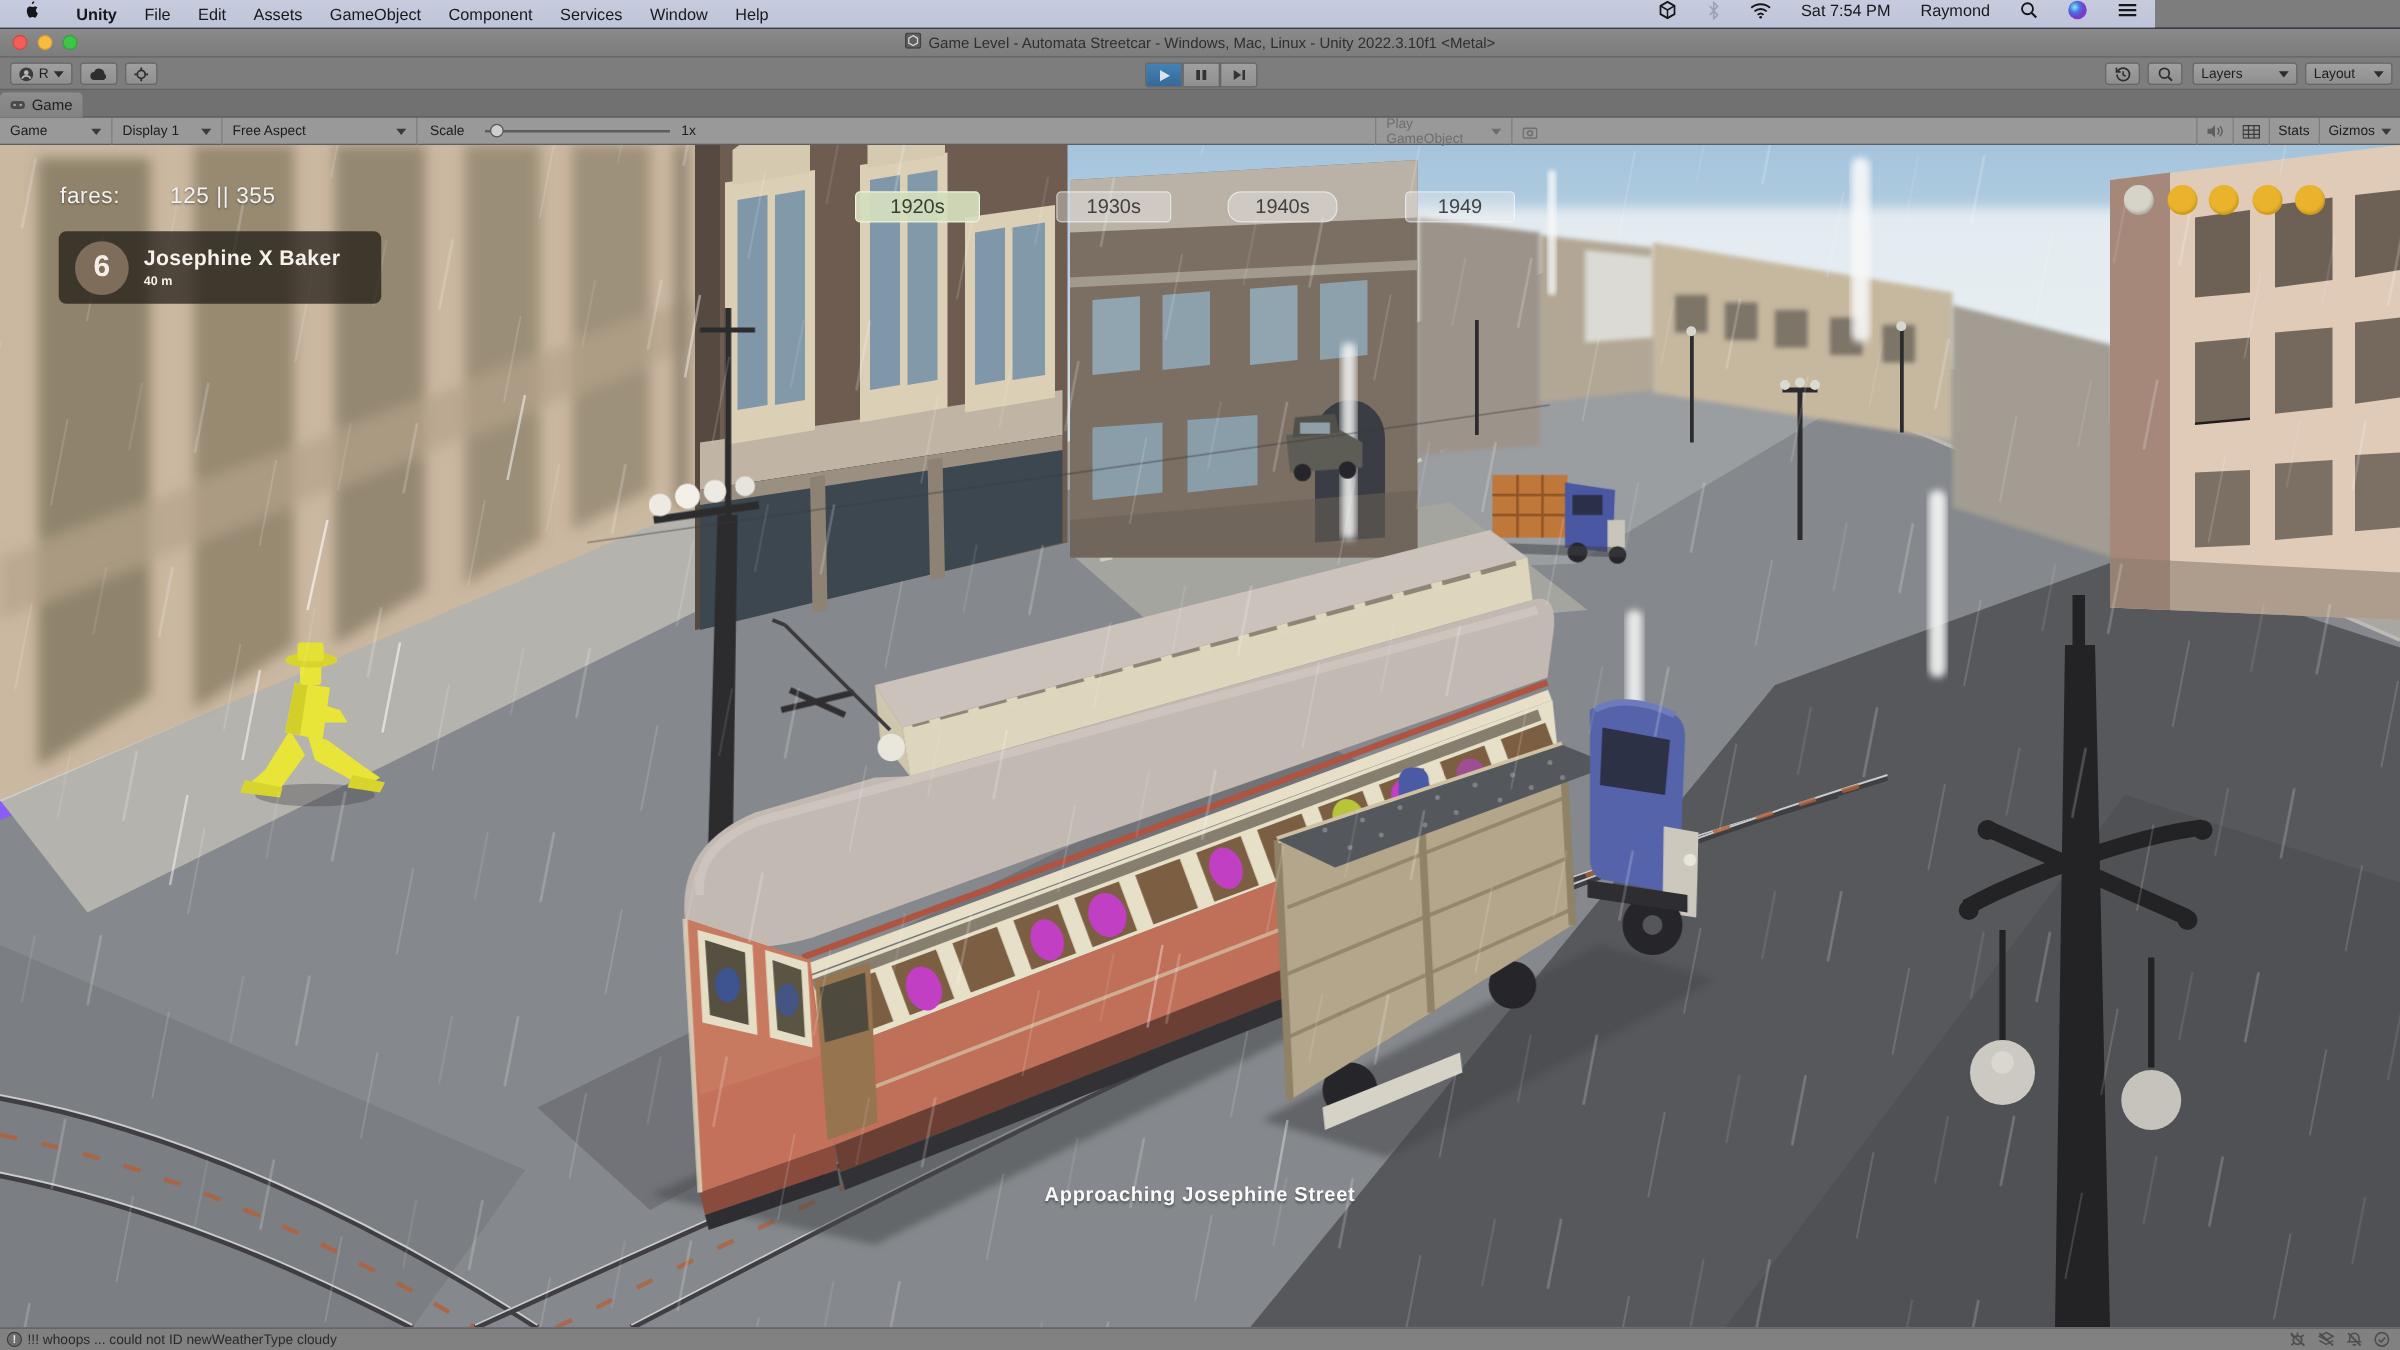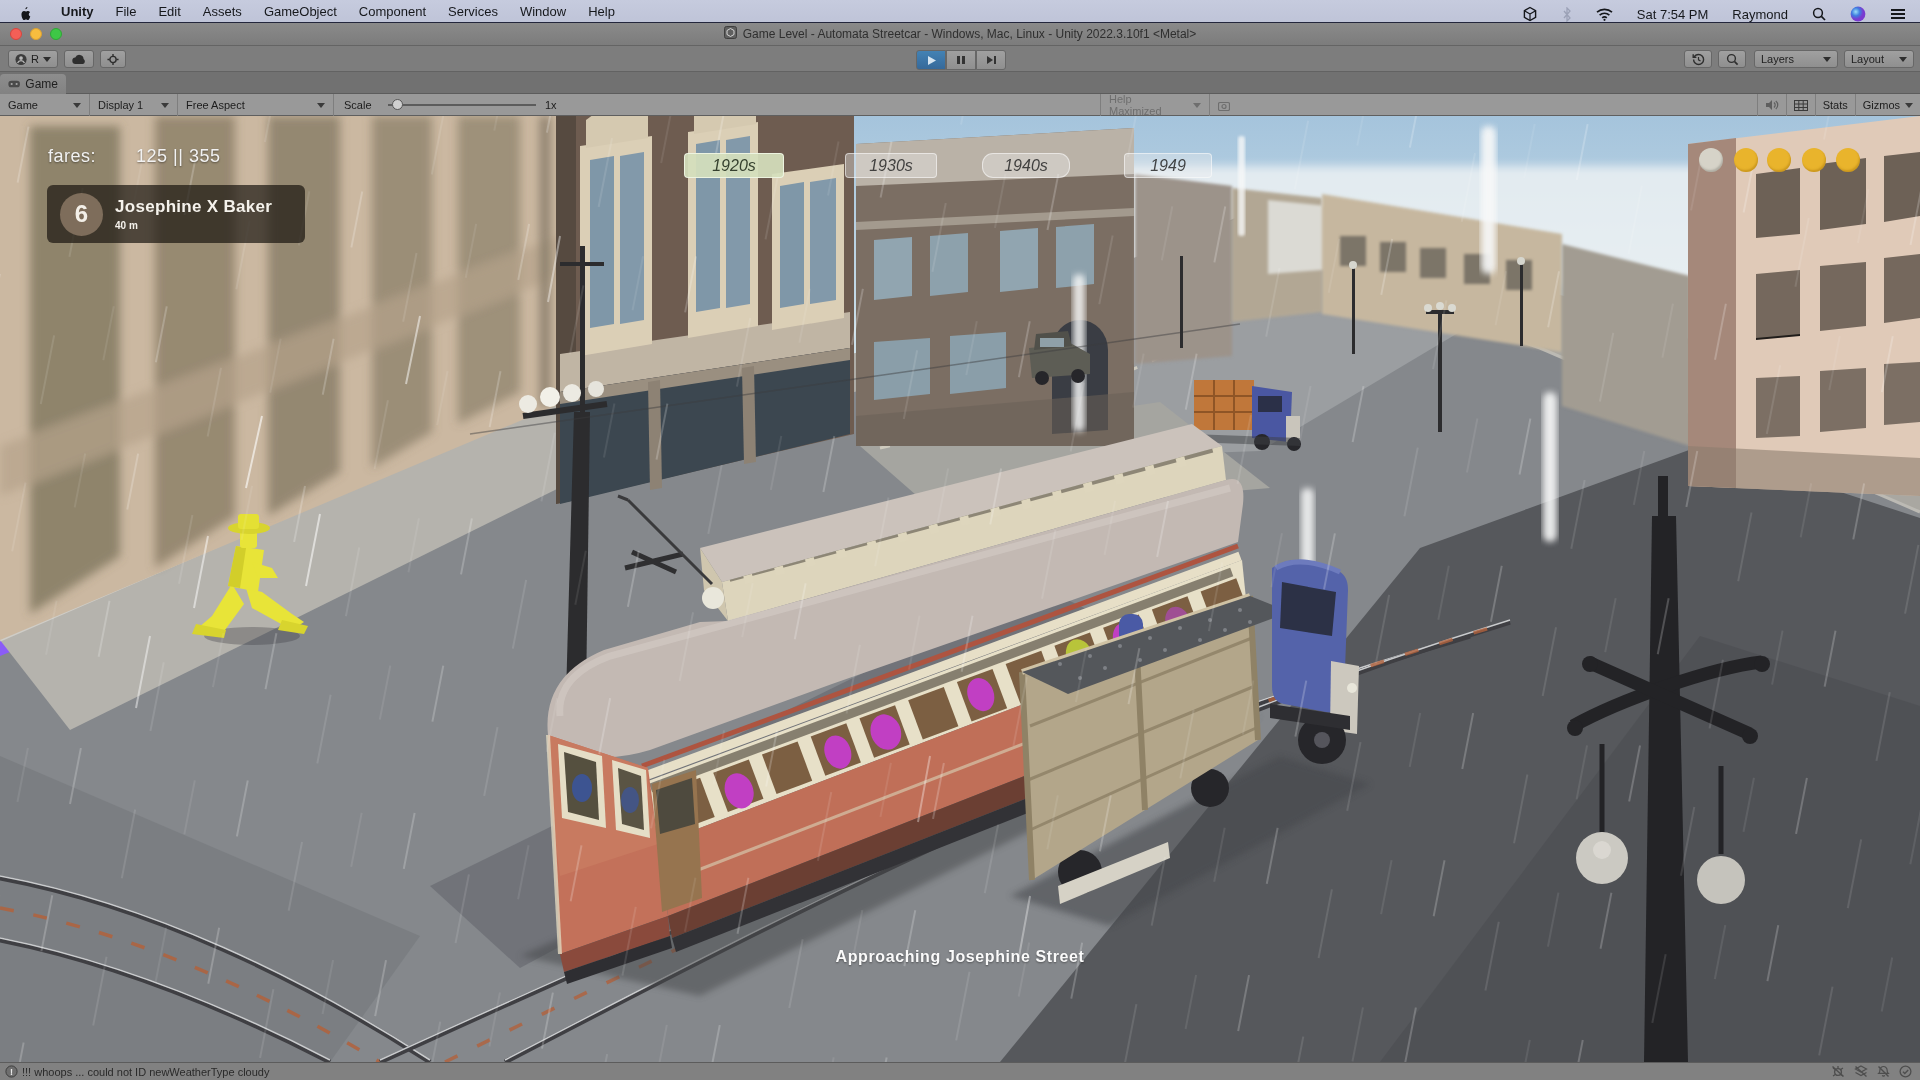--- a/index.html
+++ b/index.html
@@ -1,22 +1,22 @@
 <!DOCTYPE html>
 <html><head>
 <meta charset="utf-8">
 <style>
   * { margin:0; padding:0; box-sizing:border-box; }
   html,body { background:#000; }
   body { font-family:"Liberation Sans", sans-serif; }
   #screen { position:relative; width:1920px; height:1080px; overflow:hidden; background:#7d7d7d; }
 
   
-  .menubar { position:absolute; top:0; left:0; width:1920px; height:22px;
-    background:linear-gradient(#c6cbde,#bfc4d8); display:flex; align-items:flex-end;
+  .menubar { position:absolute; top:0; left:0; width:1724px; height:22px;
+    background:linear-gradient(#c6cbde,#bfc4d8); display:flex; align-items:flex-start;
     font-size:13px; color:#16181c; z-index:50; }
   .menubar .apple { margin:0 18px 0 18px; display:flex; align-items:center; }
   .menubar .mitem { padding:0 11px; height:22px; display:flex; align-items:center; }
   .menubar .mitem.bold { font-weight:bold; }
   .menubar .spacer { flex:1; }
   .menubar .right { display:flex; align-items:center; gap:24px; padding-right:14px; }
   .menubar .right .txt { font-size:13px; }
   .mb-ico { display:flex; align-items:center; }
 
   
@@ -72,21 +72,21 @@
     color:#f2f2f2; text-shadow:0 1px 2px rgba(0,0,0,.45); letter-spacing:.5px; }
   .hud-stop { position:absolute; left:47px; top:69px; width:258px; height:58px; background:rgba(26,21,15,.70);
     border-radius:6px; display:flex; align-items:center; }
   .stop-circle { width:43px; height:43px; border-radius:50%; background:#7e6d5b; margin-left:13px;
     display:flex; align-items:center; justify-content:center; font-size:24px; font-weight:bold; color:#f3efe8; }
   .stop-txt { margin-left:12px; color:#f5f2ec; }
   .stop-name { font-size:17px; font-weight:bold; letter-spacing:.3px; }
   .stop-dist { font-size:10px; font-weight:bold; margin-top:3px; }
   .pill { position:absolute; top:37px; height:25px; border-radius:4px; font-size:16px;
     display:flex; align-items:center; justify-content:center; color:rgba(40,40,40,.85);
-    background:rgba(240,240,238,.38); border:1px solid rgba(252,252,252,.55);font-style:italic; }
+    background:rgba(240,240,238,.38); border:1px solid rgba(252,252,252,.55); }
   .pill.selected { background:rgba(213,224,189,.92); border:1px solid rgba(240,246,228,.9); color:#35402e; }
   .coin { position:absolute; top:32px; width:24px; height:24px; border-radius:50%;
     background:#e9b42c; box-shadow:inset -1px -2px 2px rgba(150,100,0,.35); }
   .coin.spent { background:#d6d3c8; box-shadow:inset -1px -2px 2px rgba(90,90,80,.3); }
   .hud-approach { position:absolute; left:0; top:832px; width:1920px; text-align:center;
     color:#fafafa; text-shadow:0 1px 2px rgba(0,0,0,.4); }
   .hud-approach .l1 { font-size:16px; font-weight:bold; letter-spacing:.6px; }
   .hud-approach .l2 { font-size:26px; font-weight:bold; letter-spacing:1px; margin-top:3px; }
 
   
@@ -268,21 +268,21 @@
     </div>
     <div class="gv-dd" style="left:178px; width:156px; justify-content:space-between;">
       <span>Free Aspect</span>
         <i class="caret"></i>
     </div>
     <div class="gv-lab" style="left:344px;">Scale</div>
     <div class="slider-track"></div>
     <div class="slider-knob"></div>
     <div class="gv-lab" style="left:545px;">1x</div>
     <div class="gv-dd disabled" style="left:1100px; width:110px; justify-content:space-between; border-left:1px solid #7e7e7e;">
-      <span>Help Maximized</span>
+      <span>Play GameObject</span>
         <i class="caret" style="border-top-color:#6e6e6e;"></i>
     </div>
     <div class="gv-lab disabled" style="left:1218px;">
       <svg width="12" height="11" viewBox="0 0 12 11">
           <rect x="0.5" y="2.5" width="11" height="8" rx="1.5" fill="none" stroke="#6e6e6e" stroke-width="1.2"></rect>
           <circle cx="6" cy="6.5" r="2" fill="none" stroke="#6e6e6e" stroke-width="1.2"></circle>
         </svg>
     </div>
     <div class="gv-right">
       <span class="seg">

